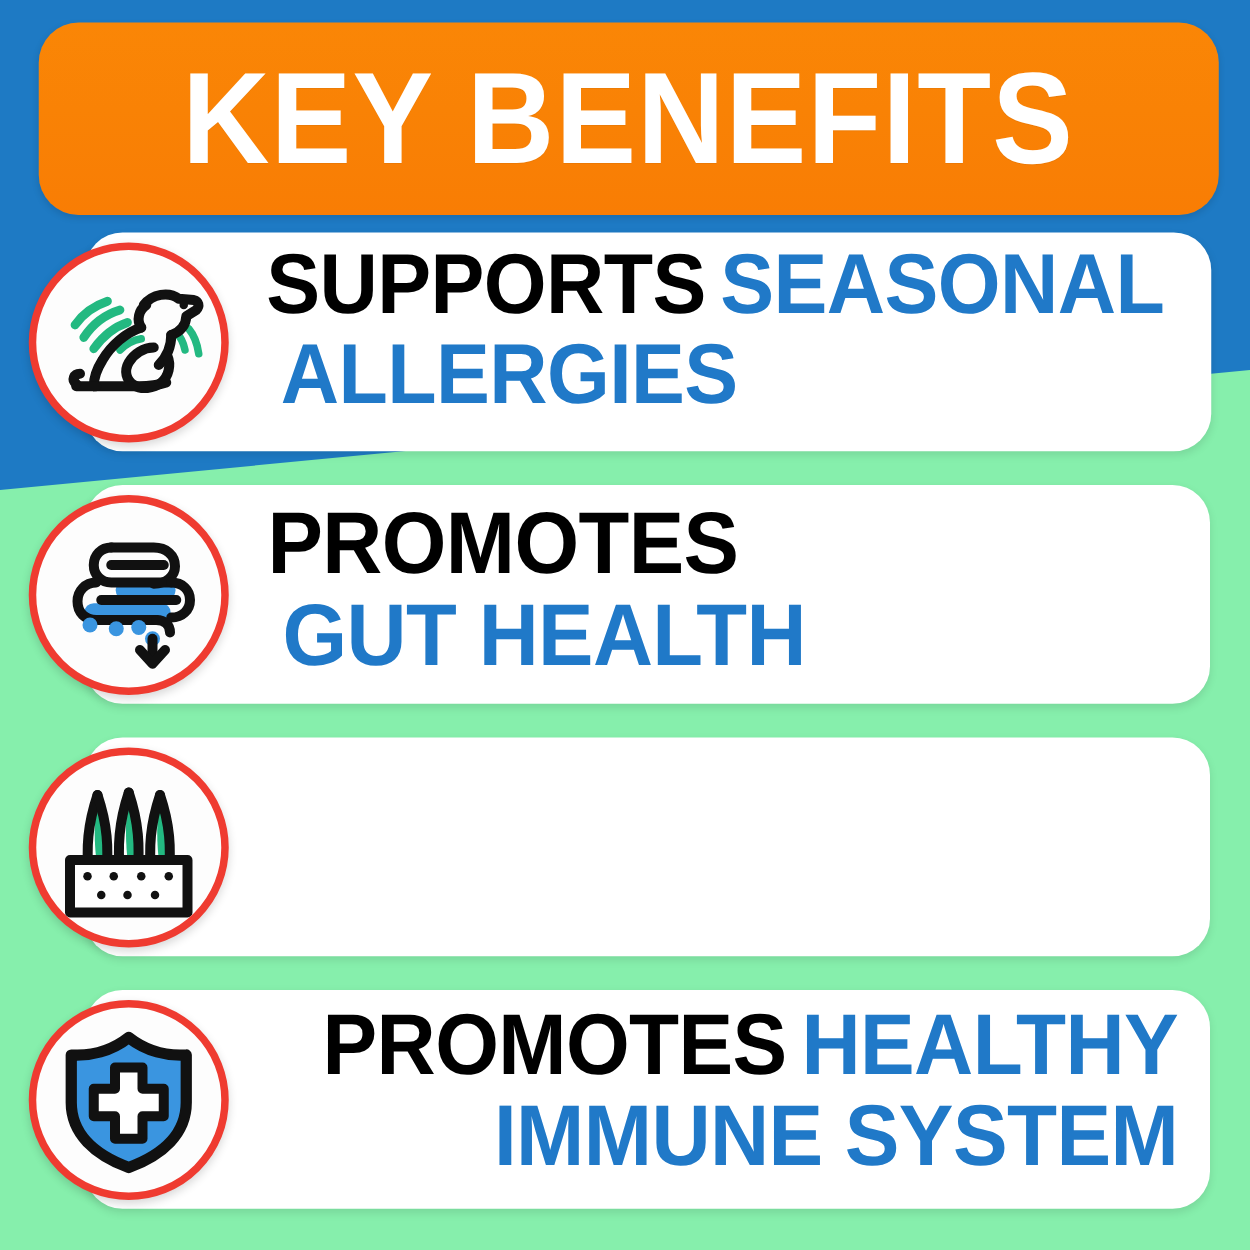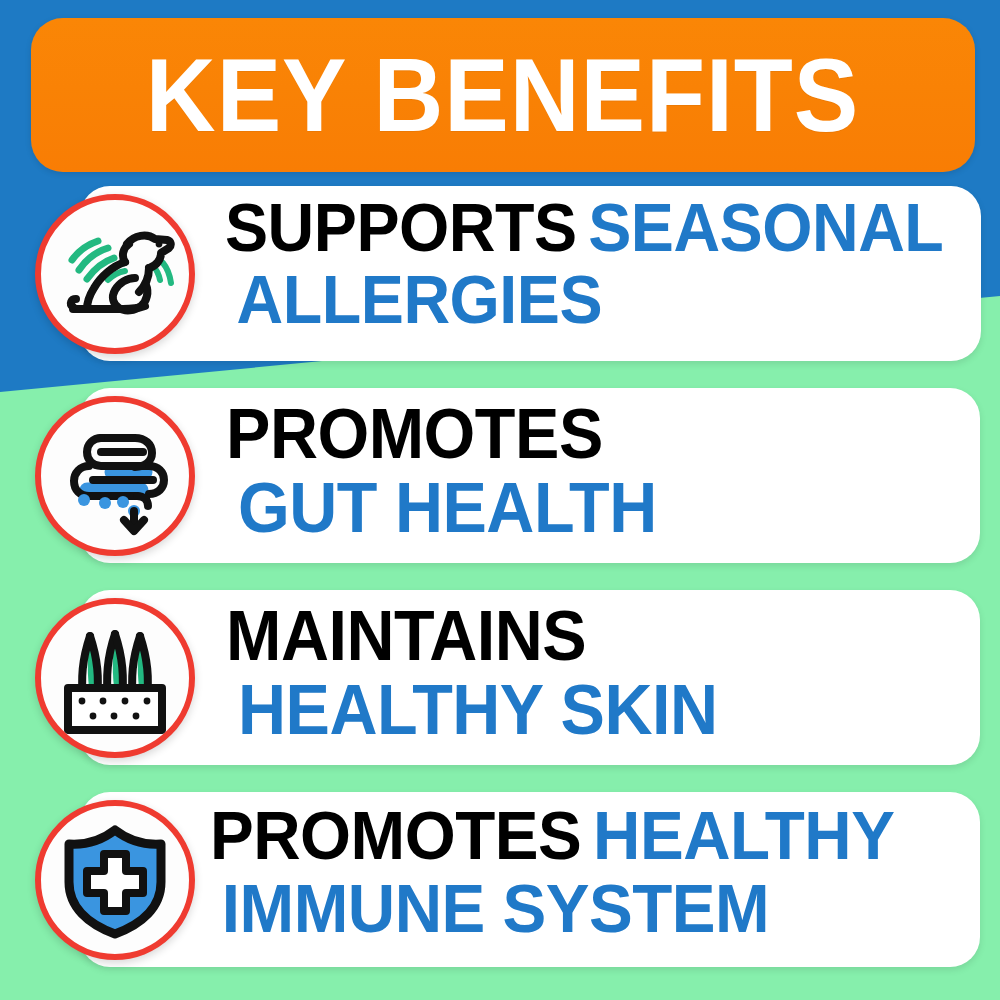--- a/index.html
+++ b/index.html
@@ -57,21 +57,20 @@
   
   .rows {
     position:absolute;
     left:0; top:186px;
     width:1000px;
   }
   .row {
     position:relative;
     height:175px;
     margin-bottom:27px;
-    margin-left:12px;
   }
   .card {
     position:absolute;
     left:68px; top:0;
     width:900px; height:175px;
     background:#ffffff;
     border-radius:30px;
     box-shadow:0 3px 7px rgba(0,0,0,.10);
   }
   .row:nth-child(1) .card { left:68px; width:901px; }
@@ -110,21 +109,21 @@
   .line .blu { margin-left:.18em; }
   .line2 { margin-top:6px; }
 
   
   .row-1 .row-text { top:9px; }
   .row-1 .line  { font-size:68px; }
   .row-2 .row-text { top:13px; left:214px; }
   .row-2 .line  { font-size:70px; }
   .row-3 .row-text { top:13px; left:214px; }
   .row-3 .line  { font-size:70px; }
-  .row-4 .row-text { top:11px; left:198px; }
+  .row-4 .row-text { top:11px; left:211px;text-align:right; }
   .row-4 .line  { font-size:69px; }
   .row-2 .line2, .row-3 .line2 { margin-left:0; }
 </style>
 </head>
 <body>
 
 <div id="stage">
 
   <div class="bg-blue"></div>
   <div class="bg-lower"></div>
@@ -261,28 +260,20 @@
             <circle cx="54" cy="89" r="3.4"></circle>
             <circle cx="76" cy="89" r="3.4"></circle>
             <circle cx="98" cy="89" r="3.4"></circle>
             <circle cx="44" cy="104" r="3.4"></circle>
             <circle cx="65" cy="104" r="3.4"></circle>
             <circle cx="87" cy="104" r="3.4"></circle>
           </g>
         </svg>
       </div>
 
-      <div class="row-text">
-        <div class="line">
-          <span class="blk">MAINTAINS</span>
-        </div>
-        <div class="line line2">
-          <span class="blu">HEALTHY SKIN</span>
-        </div>
-      </div>
     </div>
 
     <div class="row row-4">
       <div class="card"></div>
 
       <div class="icon-badge">
         <svg width="132" height="132" viewBox="0 0 132 132">
           <path d="M66 16 C80 27 97 31 112 30 L112 68 C112 93 93 110 66 120
                    C39 110 20 93 20 68 L20 30 C35 31 52 27 66 16 Z" fill="#3a95e0" stroke="#111111" stroke-width="9" stroke-linejoin="round"></path>
           <path d="M55 40 L77 40 L77 57 L94 57 L94 79 L77 79 L77 97 L55 97 L55 79 L38 79 L38 57 L55 57 Z" fill="#ffffff" stroke="#111111" stroke-width="8" stroke-linejoin="round"></path>

